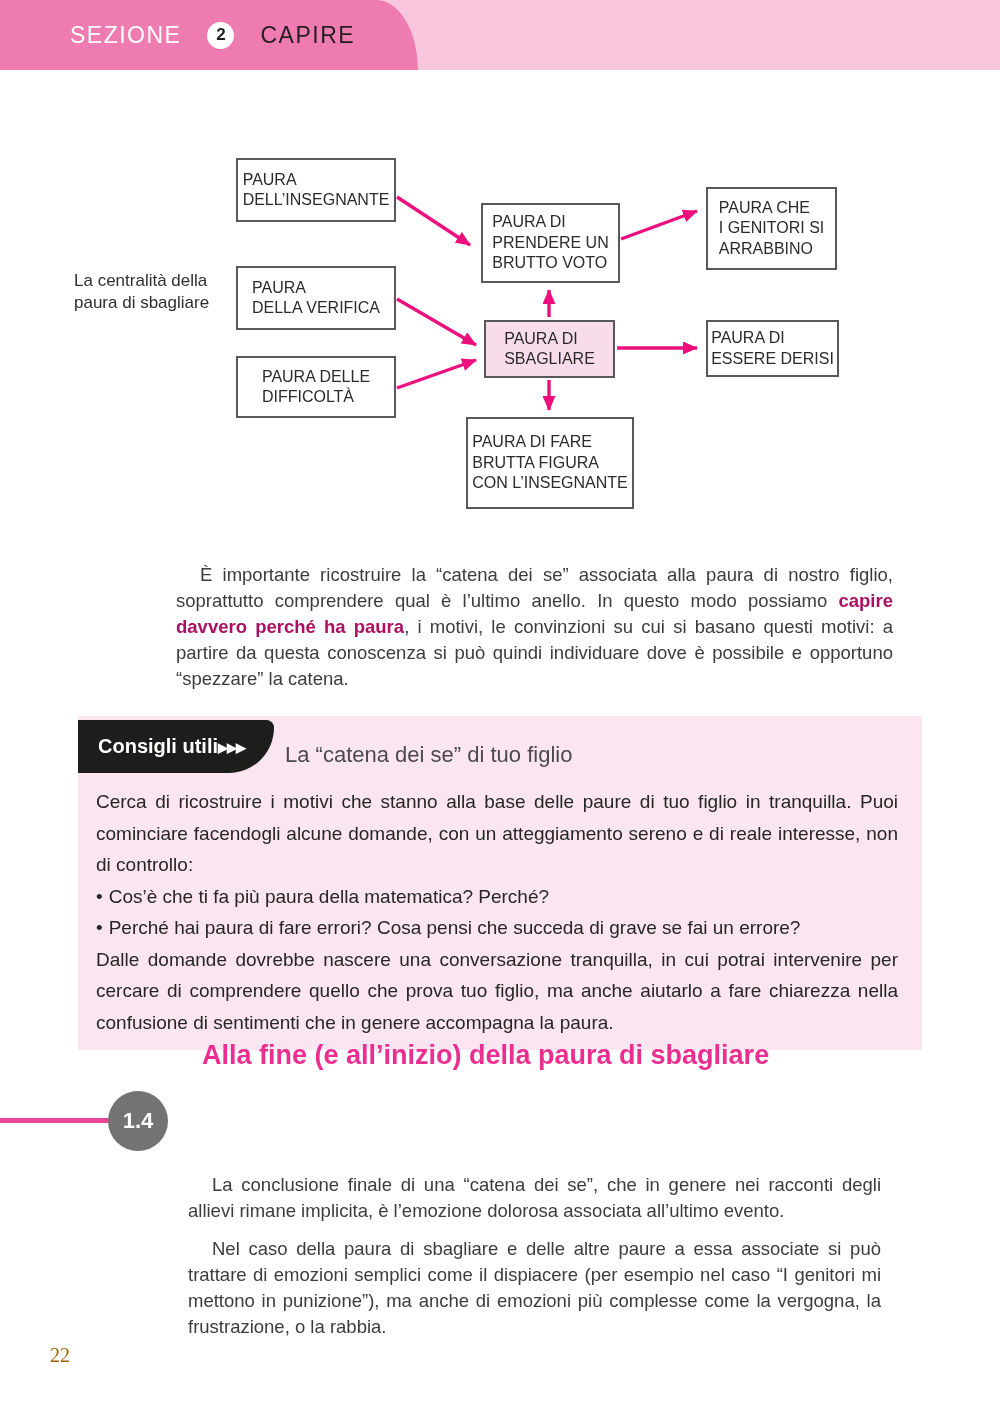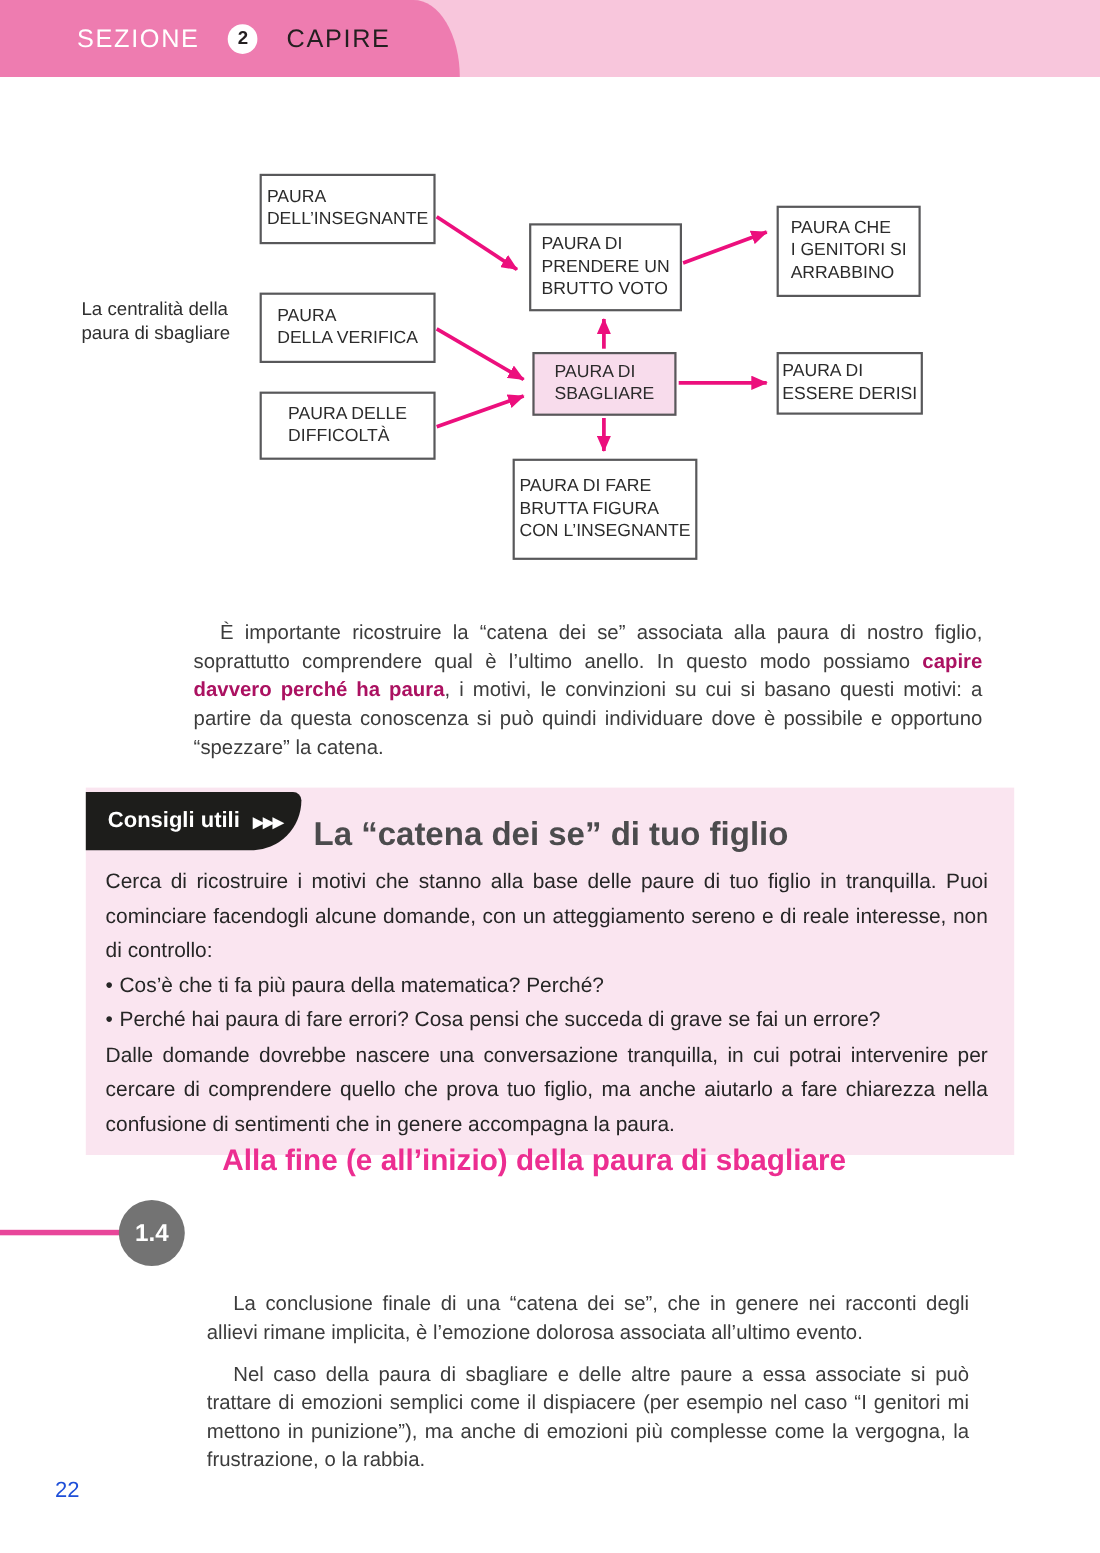--- a/index.html
+++ b/index.html
@@ -25,38 +25,38 @@
   .dbox.pink{background:#f8dcec;}
   .dlabel{position:absolute;left:74px;top:270px;font-size:17px;line-height:1.32;color:#2f2f2f;white-space:pre-line;}
   
   .intro-para{position:absolute;left:176px;top:543px;width:717px;font-size:18.5px;line-height:26px;
     text-align:justify;text-indent:24px;color:#3c3c3c;}
   .highlight{color:#ab1161;font-weight:bold;}
   
   .panel{position:absolute;left:78px;top:716px;width:844px;height:334px;background:#fae5f0;}
   .tab{position:absolute;left:0;top:4px;width:196px;height:53px;background:#1d1d1b;
     border-radius:0 8px 48px 0;color:#ffffff;display:flex;align-items:center;
-    padding-left:20px;gap:12px;box-sizing:border-box;font-size:20px;font-weight:bold;}
+    padding-left:20px;gap:0;box-sizing:border-box;font-size:20px;font-weight:bold;}
   .tab-arrows{font-size:13px;letter-spacing:-1px;position:relative;top:1px;}
-  .panel-title{position:absolute;left:207px;top:26px;font-size:30px;font-weight:700;color:#4b4b4d;}
+  .panel-title{position:absolute;left:207px;top:26px;font-size:22px;font-weight:400;color:#4b4b4d;}
   .panel-body{position:absolute;left:18px;width:802px;top:70px;font-size:19px;line-height:31.5px;
     text-align:justify;color:#262626;}
   .panel-body p{margin:0;}
   .bullet{display:inline-block;margin-right:6px;}
   
   .sec-line{position:absolute;left:0;top:1118px;width:113px;height:5px;background:#e8469a;}
   .sec-circle{position:absolute;left:108px;top:1091px;width:60px;height:60px;border-radius:50%;
     background:#737373;color:#ffffff;display:flex;align-items:center;justify-content:center;
     font-size:22px;font-weight:bold;}
   .sec-title{position:absolute;left:202px;top:1040px;font-size:27px;font-weight:bold;color:#ec2e91;}
   
   .body-block{position:absolute;left:176px;top:1160px;width:717px;font-size:18.5px;line-height:26px;
     text-align:justify;color:#3c3c3c;}
   .body-block p{margin:12px;text-indent:24px;}
-  .page-number{position:absolute;left:50px;top:1344px;font-size:20px;color:#1d4ed8;}
+  .page-number{position:absolute;left:50px;top:1344px;font-size:20px;color:#a16207;font-family:Liberation Serif, serif;}
 </style>
 </head>
 <body>
 
 <div class="page">
 
   <div class="band-light"></div>
   <div class="band-dark"></div>
   <div class="header-content">
     <span class="hdr-sezione">SEZIONE</span>

